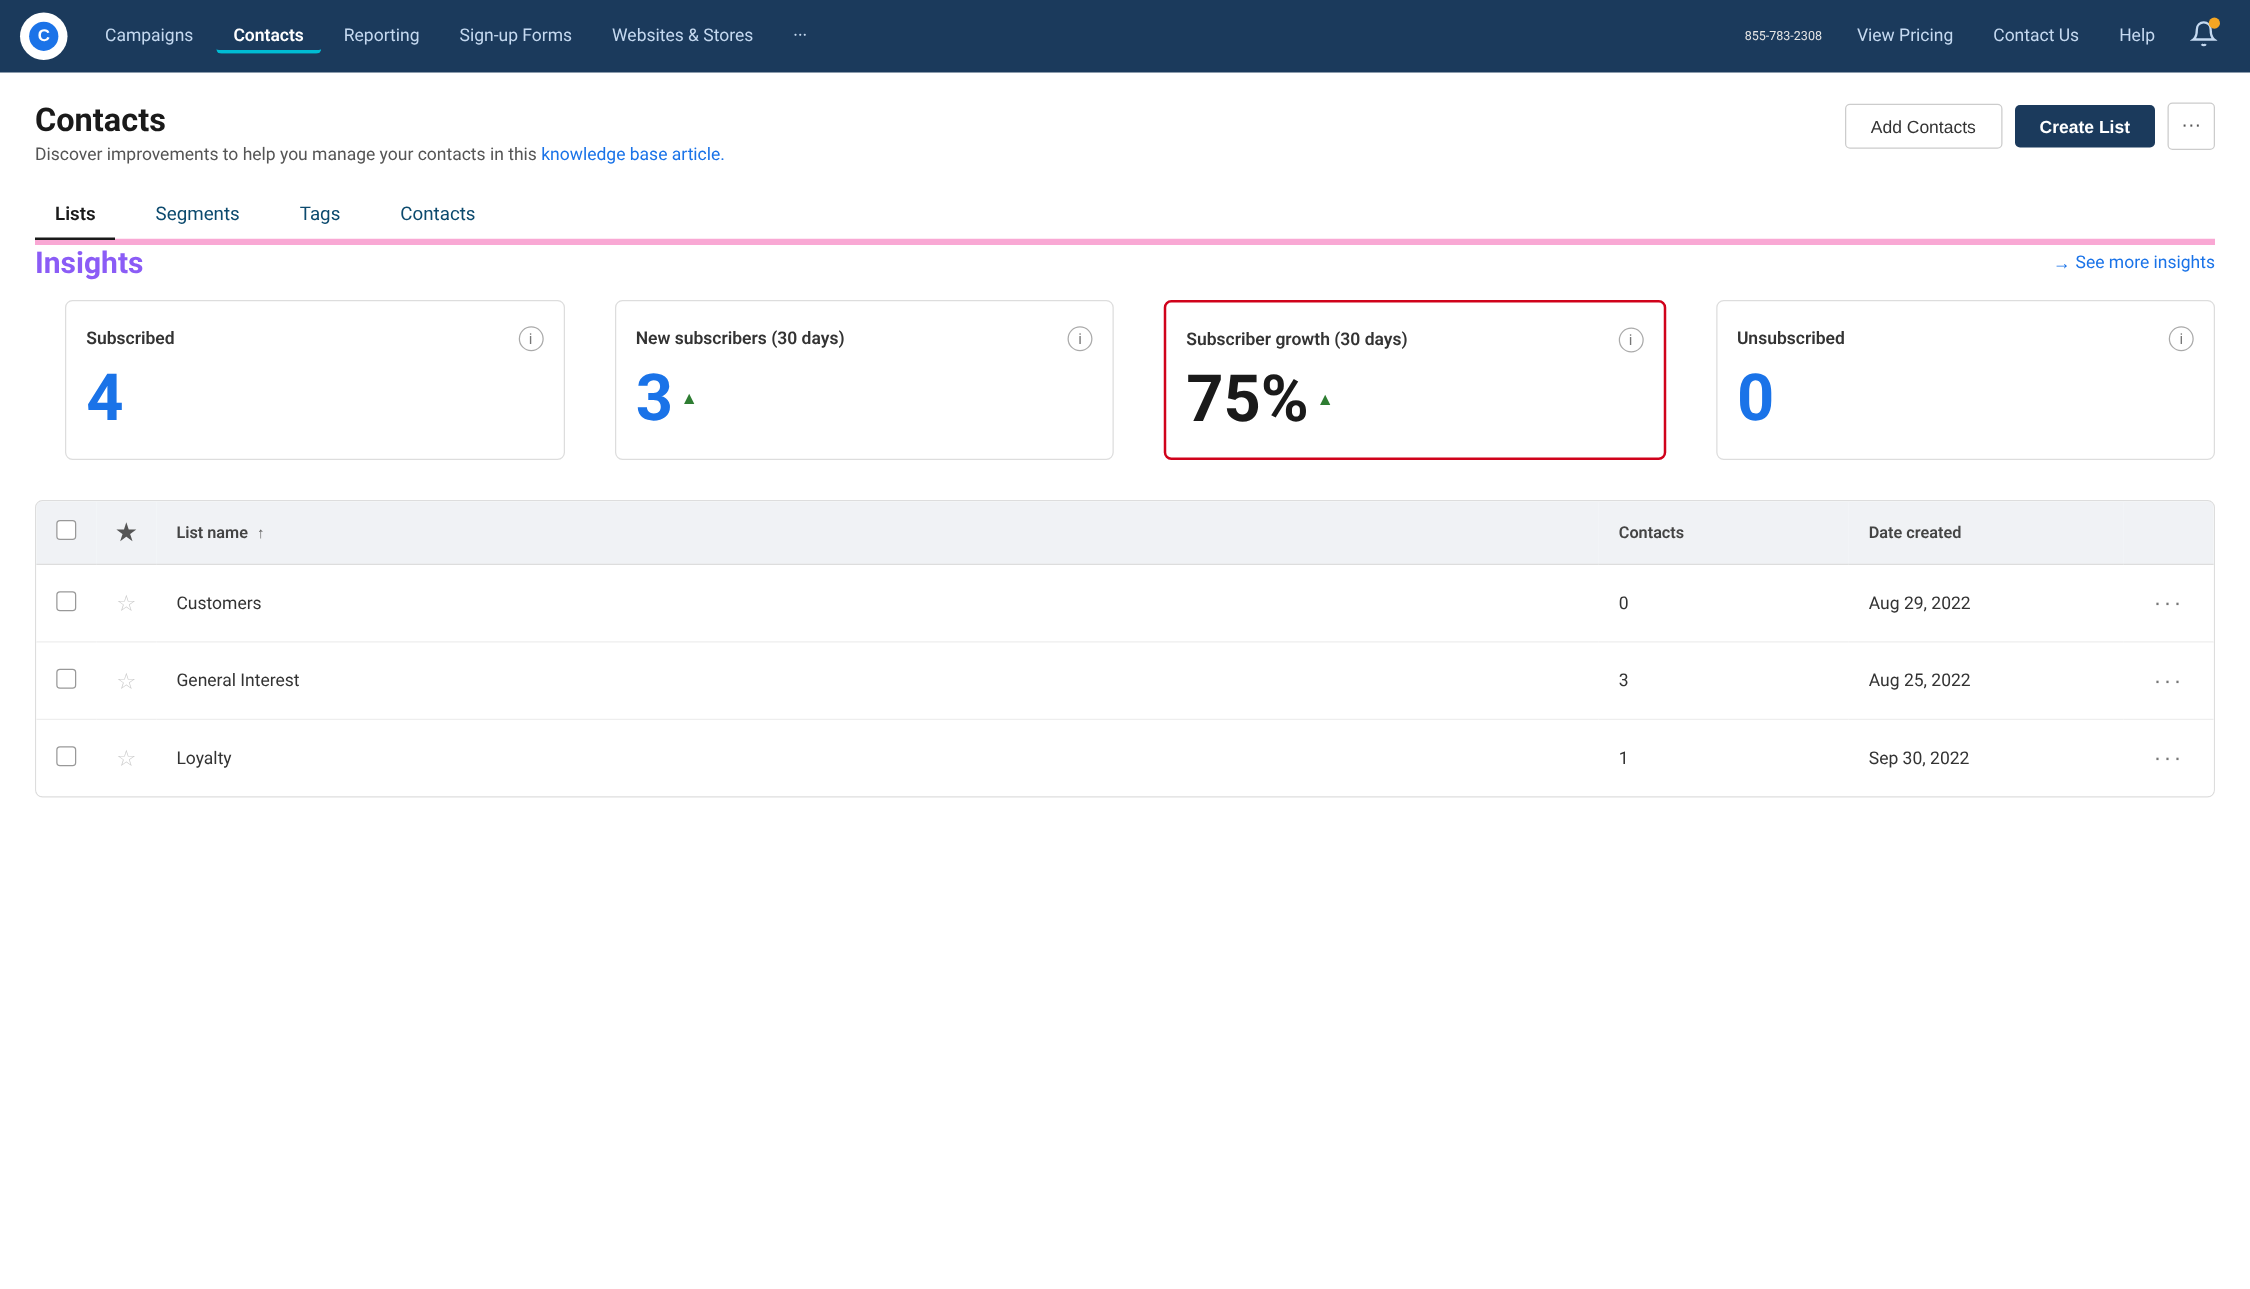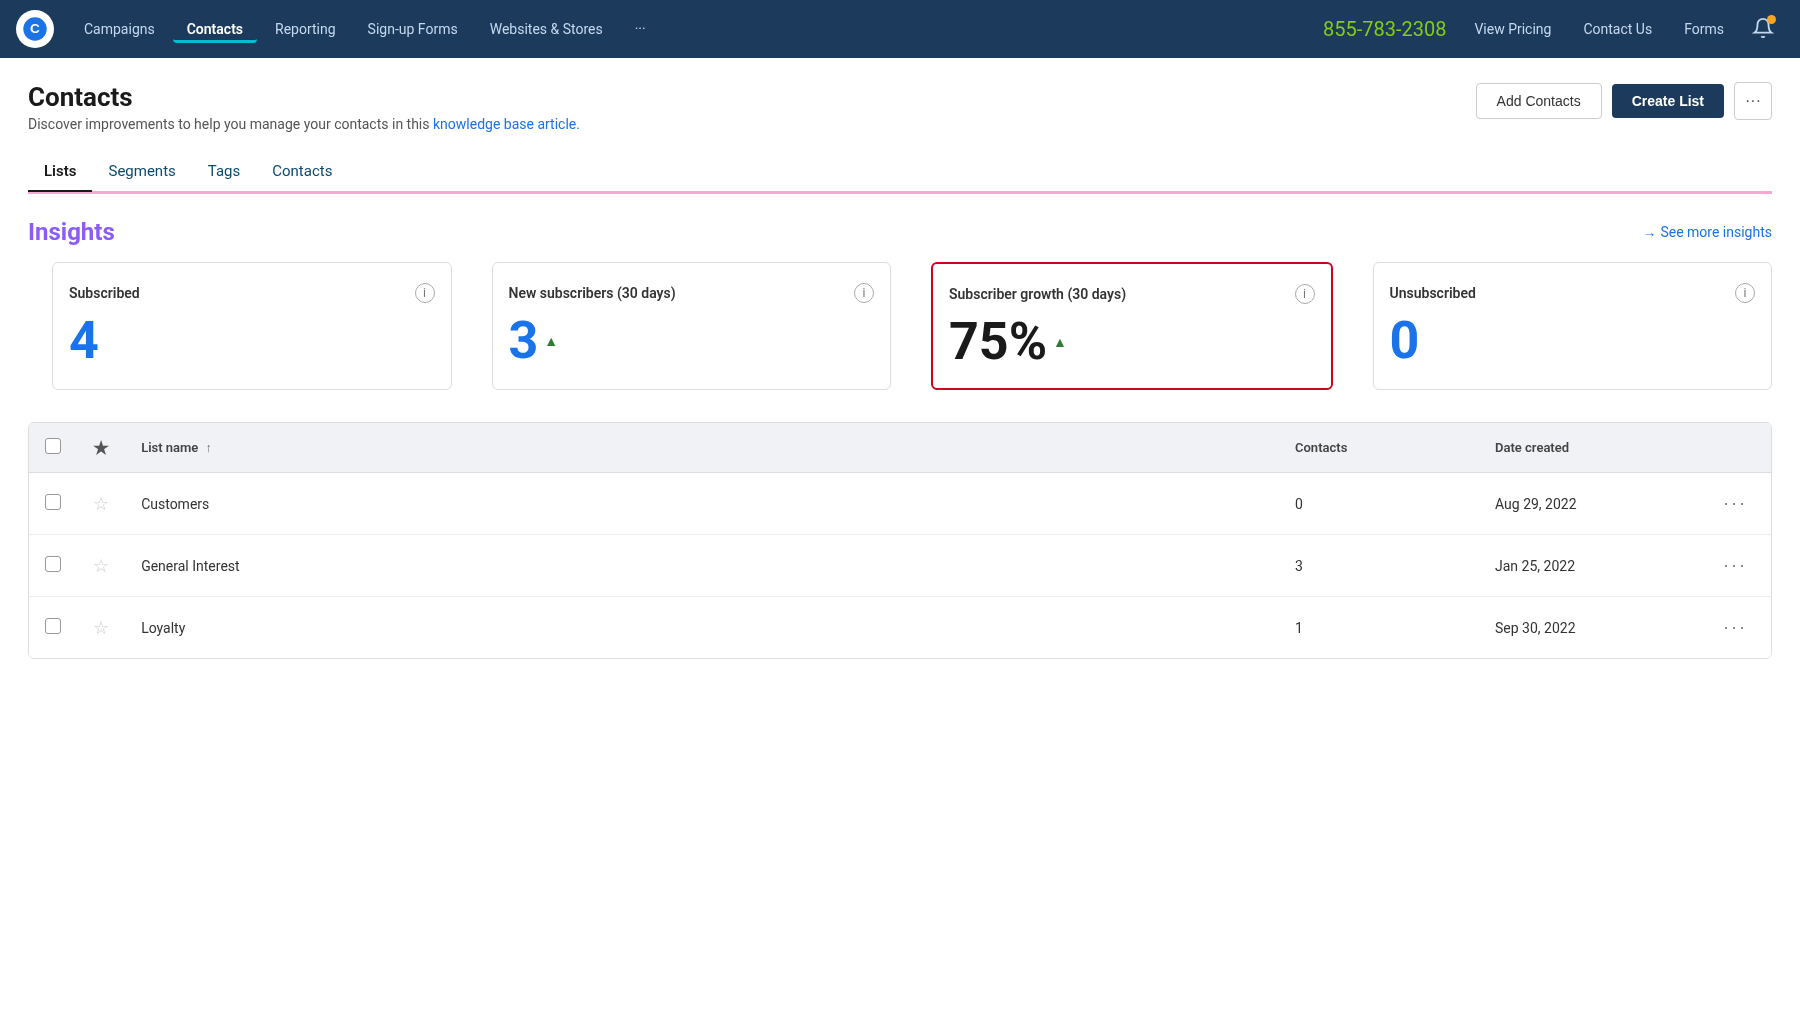--- a/index.html
+++ b/index.html
@@ -36,21 +36,21 @@
       color: #fff;
       font-weight: 600;
       border-bottom: 3px solid #00bcd4;
       padding-bottom: 3px;
     }
     .topnav-spacer { flex: 1; }
     .topnav-right {
       display: flex; align-items: center; gap: 4px;
     }
     .topnav-phone {
-      color: #84cc16; font-size: 20px; padding: 6px 10px; white-space: nowrap;
+      color: #e5e5e5; font-size: 10px; padding: 6px 10px; white-space: nowrap;
     }
     .topnav-bell {
       position: relative; padding: 6px 10px; cursor: pointer; color: #c5d9f0;
     }
     .topnav-bell-dot {
       width: 9px; height: 9px; background: #f5a623; border-radius: 50%;
       position: absolute; top: 4px; right: 8px;
     }
 
     
@@ -88,21 +88,21 @@
       border: 1px solid #ccc;
       background: #fff;
       color: #555;
       padding: 9px 10px;
       border-radius: 4px;
       cursor: pointer;
       font-size: 16px;
     }
 
     
-    .tabs { display: flex; gap: 0; border-bottom: 3px solid #f9a8d4; margin-bottom: 24px; }
+    .tabs { display: flex; gap: 16px; border-bottom: 5px solid #f9a8d4; }
     .tab {
       padding: 10px 16px;
       cursor: pointer;
       font-size: 15px;
       color: #0c4a6e;
       border-bottom: 2px solid transparent;
       margin-bottom: -1px;
     }
     .tab.active {
       color: #1a1a1a;
@@ -211,21 +211,21 @@
   <div class="topnav-item">Sign-up Forms</div>
   <div class="topnav-item">Websites &amp; Stores</div>
   <div class="topnav-item">···</div>
 
   <div class="topnav-spacer"></div>
 
   <div class="topnav-right">
     <div class="topnav-phone">855-783-2308</div>
     <div class="topnav-item">View Pricing</div>
     <div class="topnav-item">Contact Us</div>
-    <div class="topnav-item">Forms</div>
+    <div class="topnav-item">Help</div>
     <div class="topnav-bell">
       <svg width="22" height="22" viewBox="0 0 24 24" fill="none" stroke="#c5d9f0" stroke-width="2">
         <path d="M18 8A6 6 0 0 0 6 8c0 7-3 9-3 9h18s-3-2-3-9"></path>
         <path d="M13.73 21a2 2 0 0 1-3.46 0"></path>
       </svg>
       <div class="topnav-bell-dot"></div>
     </div>
   </div>
 </nav>
 
@@ -346,21 +346,21 @@
 
         <tr>
           <td class="col-checkbox">
             <div class="checkbox-box"></div>
           </td>
           <td class="col-star">
             <button class="star-btn">☆</button>
           </td>
           <td class="col-listname">General Interest</td>
           <td class="col-contacts">3</td>
-          <td class="col-date">Jan 25, 2022</td>
+          <td class="col-date">Aug 25, 2022</td>
           <td class="col-actions">
             <button class="row-menu-btn">···</button>
           </td>
         </tr>
 
         <tr>
           <td class="col-checkbox">
             <div class="checkbox-box"></div>
           </td>
           <td class="col-star">

